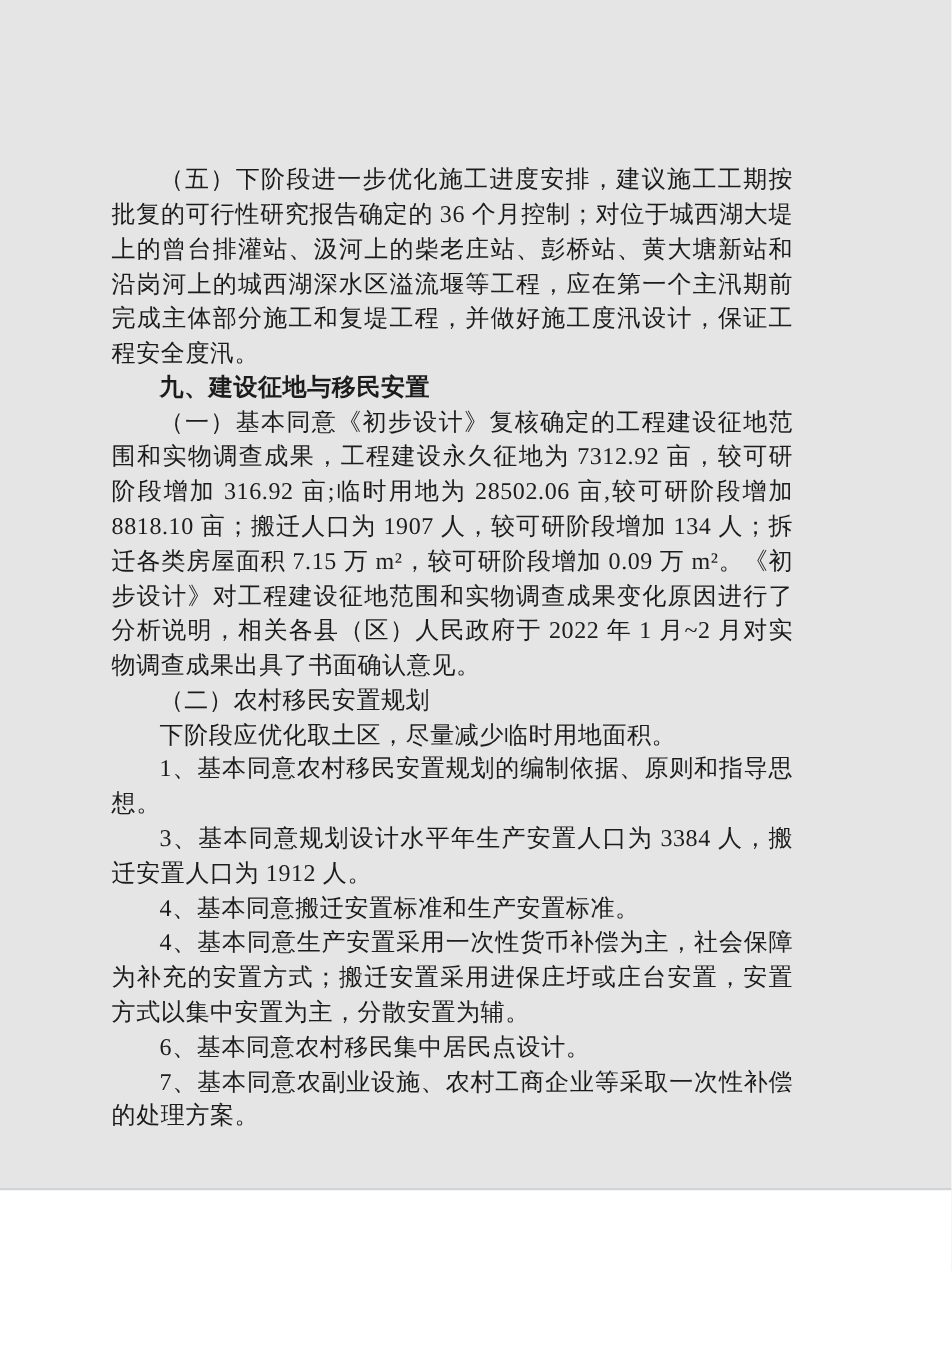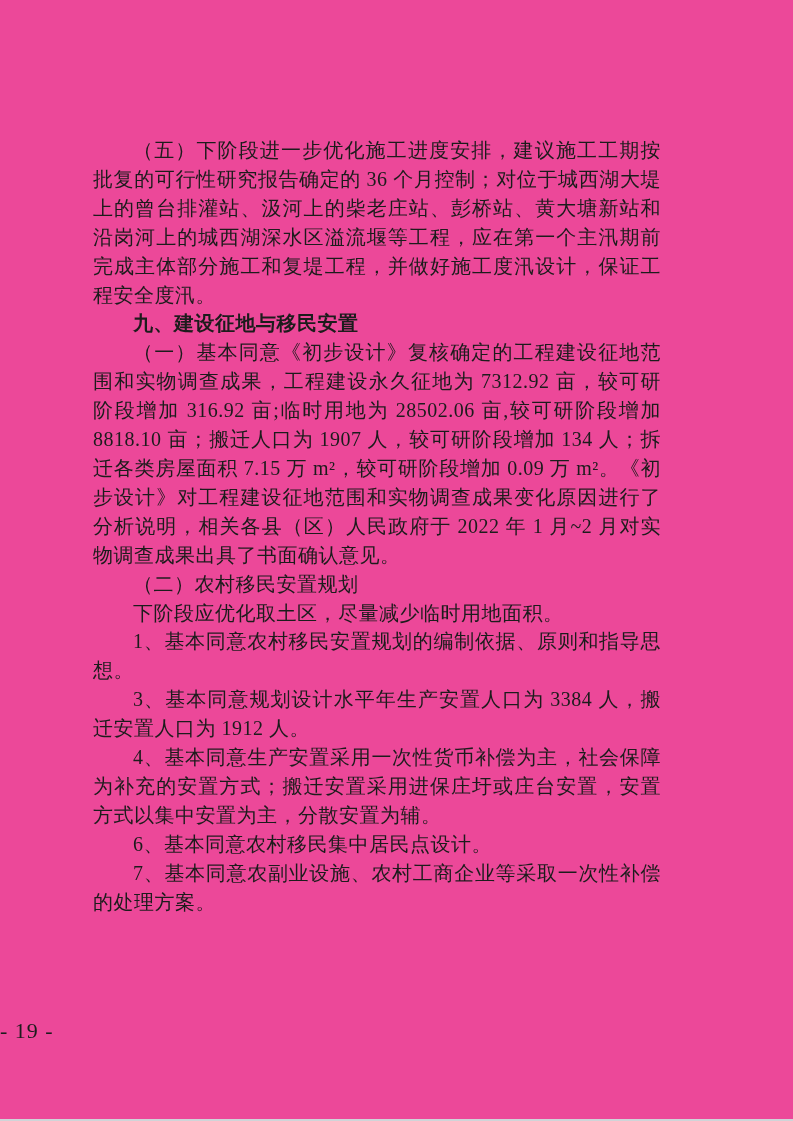--- a/index.html
+++ b/index.html
@@ -3,22 +3,22 @@
 <meta charset="utf-8">
 <style>
   html, body {
     margin: 0;
     padding: 0;
     background: #ffffff;
   }
   .page {
     position: relative;
     width: 793px;
-    height: 1121px;
-    background: #ec4899;
+    height: 992px;
+    background: #e5e5e5;
     overflow: hidden;
     font-family: "Liberation Serif", "DejaVu Serif", serif;
   }
   .content {
     position: absolute;
     left: 93px;
     top: 136px;
     width: 568px;
   }
   .para {
@@ -61,19 +61,20 @@
 <div class="page">
   <div class="content">
 
   <p class="para indent">（五）下阶段进一步优化施工进度安排，建议施工工期按批复的可行性研究报告确定的 36 个月控制；对位于城西湖大堤上的曾台排灌站、汲河上的柴老庄站、彭桥站、黄大塘新站和沿岗河上的城西湖深水区溢流堰等工程，应在第一个主汛期前完成主体部分施工和复堤工程，并做好施工度汛设计，保证工程安全度汛。</p>
       <p class="para indent heading">九、建设征地与移民安置</p>
       <p class="para indent">（一）基本同意《初步设计》复核确定的工程建设征地范围和实物调查成果，工程建设永久征地为 7312.92 亩，较可研阶段增加 316.92 亩;临时用地为 28502.06 亩,较可研阶段增加 8818.10 亩；搬迁人口为 1907 人，较可研阶段增加 134 人；拆迁各类房屋面积 7.15 万 m²，较可研阶段增加 0.09 万 m²。《初步设计》对工程建设征地范围和实物调查成果变化原因进行了分析说明，相关各县（区）人民政府于 2022 年 1 月~2 月对实物调查成果出具了书面确认意见。</p>
       <p class="para indent">（二）农村移民安置规划</p>
       <p class="para indent">下阶段应优化取土区，尽量减少临时用地面积。</p>
       <p class="para indent">1、基本同意农村移民安置规划的编制依据、原则和指导思想。</p>
       <p class="para indent">3、基本同意规划设计水平年生产安置人口为 3384 人，搬迁安置人口为 1912 人。</p>
+      <p class="para indent">4、基本同意搬迁安置标准和生产安置标准。</p>
       <p class="para indent">4、基本同意生产安置采用一次性货币补偿为主，社会保障为补充的安置方式；搬迁安置采用进保庄圩或庄台安置，安置方式以集中安置为主，分散安置为辅。</p>
       <p class="para indent">6、基本同意农村移民集中居民点设计。</p>
       <p class="para indent">7、基本同意农副业设施、农村工商企业等采取一次性补偿的处理方案。</p>
     </div>
   <div class="page-footer">- 19 -</div>
   <div class="scan-edge"></div>
 </div>
 
 </body></html>

